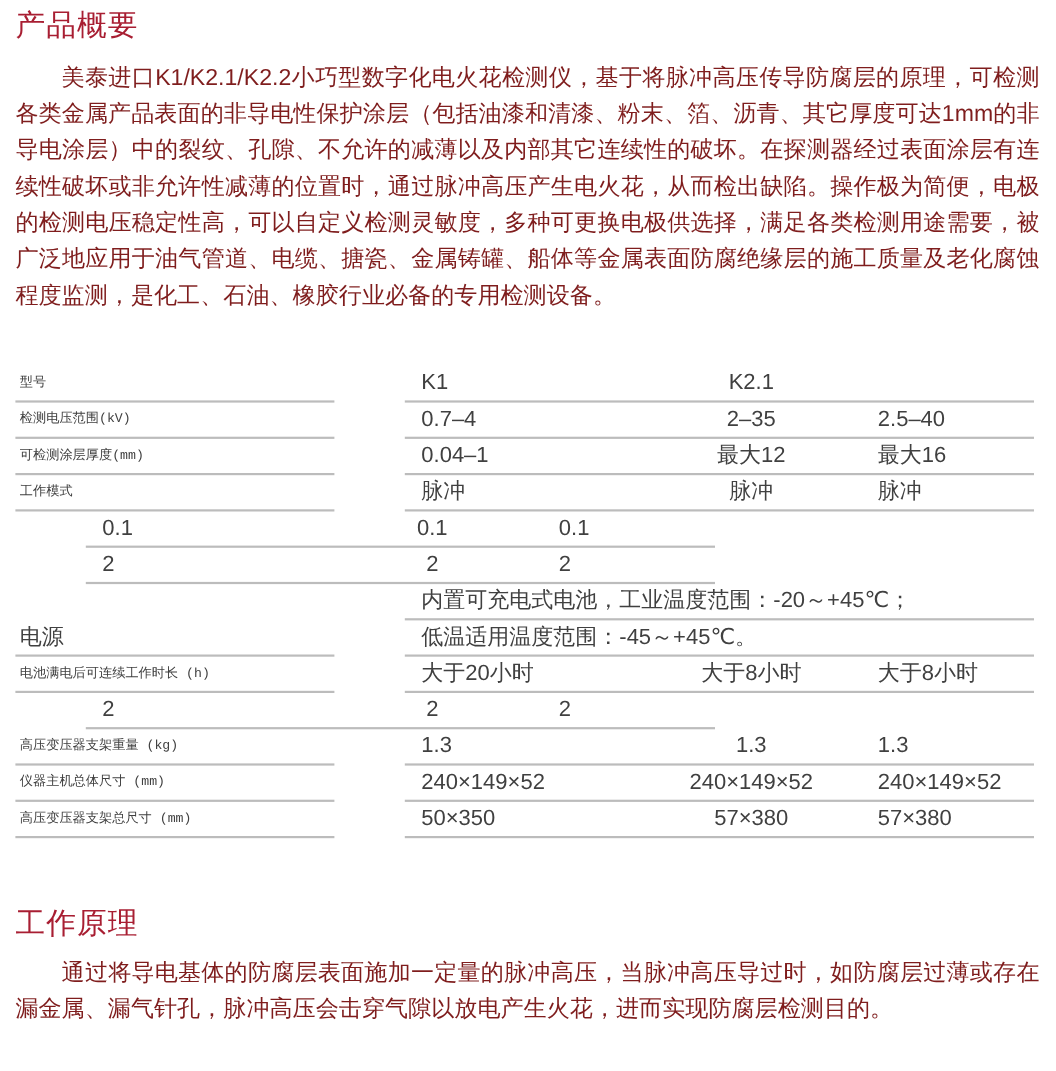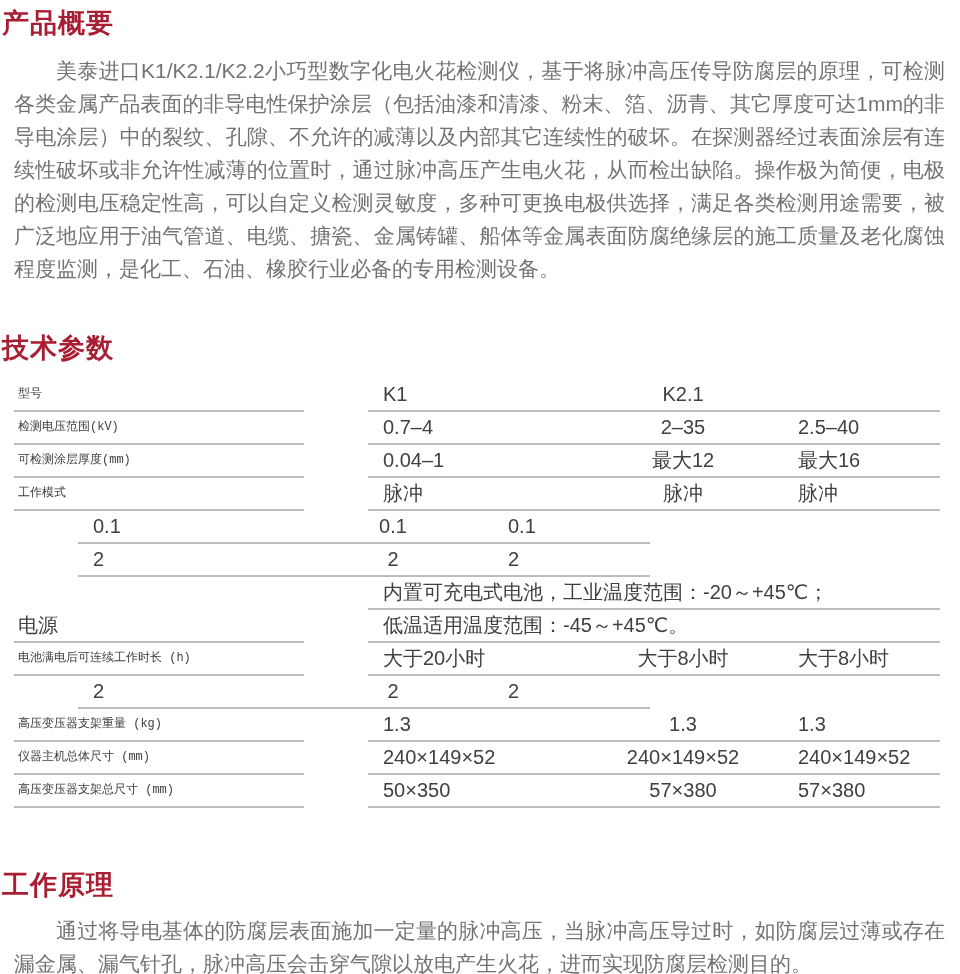--- a/index.html
+++ b/index.html
@@ -16,31 +16,31 @@
   }
   .page {
     width: 960px;
     padding-top: 8px;
     box-sizing: border-box;
   }
   .heading {
     color: #a81e32;
     font-size: 27px;
     line-height: 30px;
-    font-weight: bold;
+    font-weight: normal;
     letter-spacing: 1px;
-    margin: 0 0 0 2px;
+    margin: 0 0 0 14px;
   }
   .para {
     margin: 16px 15px 0 14px;
     font-size: 21px;
     line-height: 33px;
     text-align: justify;
     text-indent: 2em;
-    color: #737373;
+    color: #7f1d1d;
   }
   
   .specs-section { margin-top: 48px; }
   .spec-table {
     margin: 16px 0 0 14px;
     width: 926px;
   }
   .spec-row { display: flex; align-items: stretch; }
   .spec-label {
     width: 290px;
@@ -95,21 +95,20 @@
 <body>
 
 <main class="page">
 
   <section class="overview-section">
     <h2 class="heading">产品概要</h2>
     <p class="para">美泰进口K1/K2.1/K2.2小巧型数字化电火花检测仪，基于将脉冲高压传导防腐层的原理，可检测各类金属产品表面的非导电性保护涂层（包括油漆和清漆、粉末、箔、沥青、其它厚度可达1mm的非导电涂层）中的裂纹、孔隙、不允许的减薄以及内部其它连续性的破坏。在探测器经过表面涂层有连续性破坏或非允许性减薄的位置时，通过脉冲高压产生电火花，从而检出缺陷。操作极为简便，电极的检测电压稳定性高，可以自定义检测灵敏度，多种可更换电极供选择，满足各类检测用途需要，被广泛地应用于油气管道、电缆、搪瓷、金属铸罐、船体等金属表面防腐绝缘层的施工质量及老化腐蚀程度监测，是化工、石油、橡胶行业必备的专用检测设备。</p>
   </section>
 
   <section class="specs-section">
-    <h2 class="heading">技术参数</h2>
 
     <div class="spec-table">
 
       <div class="spec-row">
         <div class="spec-label">型号</div>
         <div class="spec-gap"></div>
         <div class="spec-values">
           <span class="v v1">K1</span>
           <span class="v v2">K2.1</span>
         </div>

